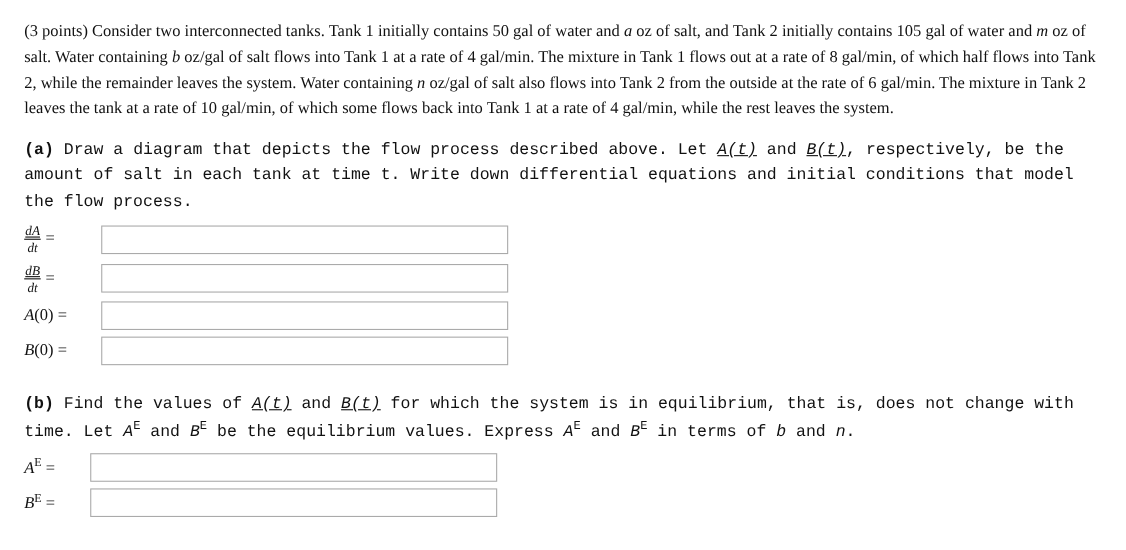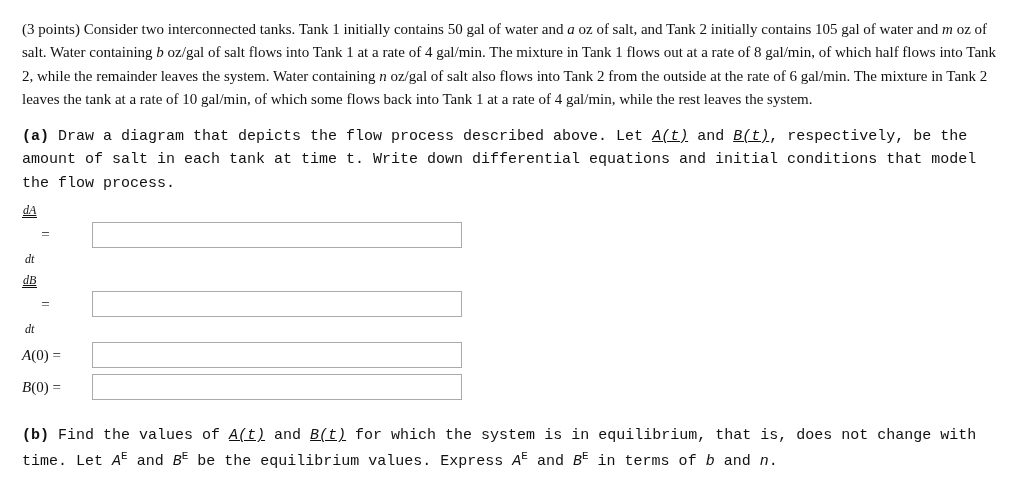--- a/index.html
+++ b/index.html
@@ -45,21 +45,20 @@
     }
     .frac .num {
       border-bottom: 1px solid #111;
       padding: 0 1px;
       font-style: italic;
       text-decoration: underline;
     }
     .frac .den {
       padding: 0 1px;
       font-style: italic;
-      margin-top: 34px;
     }
     .eq-sign {
       margin-right: 6px;
       font-size: 15px;
     }
     .answer-input {
       border: 1px solid #aaa;
       height: 26px;
       width: 370px;
       outline: none;
@@ -134,13 +133,27 @@
     </div>
     <input class="answer-input" type="text" style="">
   </div>
 </div>
 
 <div class="part-b-section">
   <div class="part-section-title">
     <span class="bold">(b)</span><span> Find the values of </span><span class="italic underline">A(t)</span><span> and </span><span class="italic underline">B(t)</span><span> for which the system is in equilibrium, that is, does not change with time. Let </span><span class="italic">A</span><sup class="superscript">E</sup><span> and </span><span class="italic">B</span><sup class="superscript">E</sup><span> be the equilibrium values. Express </span><span class="italic">A</span><sup class="superscript">E</sup><span> and </span><span class="italic">B</span><sup class="superscript">E</sup><span> in terms of </span><span class="italic">b</span><span> and </span><span class="italic">n</span><span>.</span>
   </div>
 
+  <div class="part-b-inputs">
+    <div class="part-b-row">
+      <div class="part-b-label">
+        <span class="italic">A</span><sup class="superscript">E</sup>&nbsp;=
+      </div>
+      <input class="answer-input" type="text" style="">
+    </div>
+    <div class="part-b-row">
+      <div class="part-b-label">
+        <span class="italic">B</span><sup class="superscript">E</sup>&nbsp;=
+      </div>
+      <input class="answer-input" type="text" style="">
+    </div>
+  </div>
 </div>
 
 </body></html>

